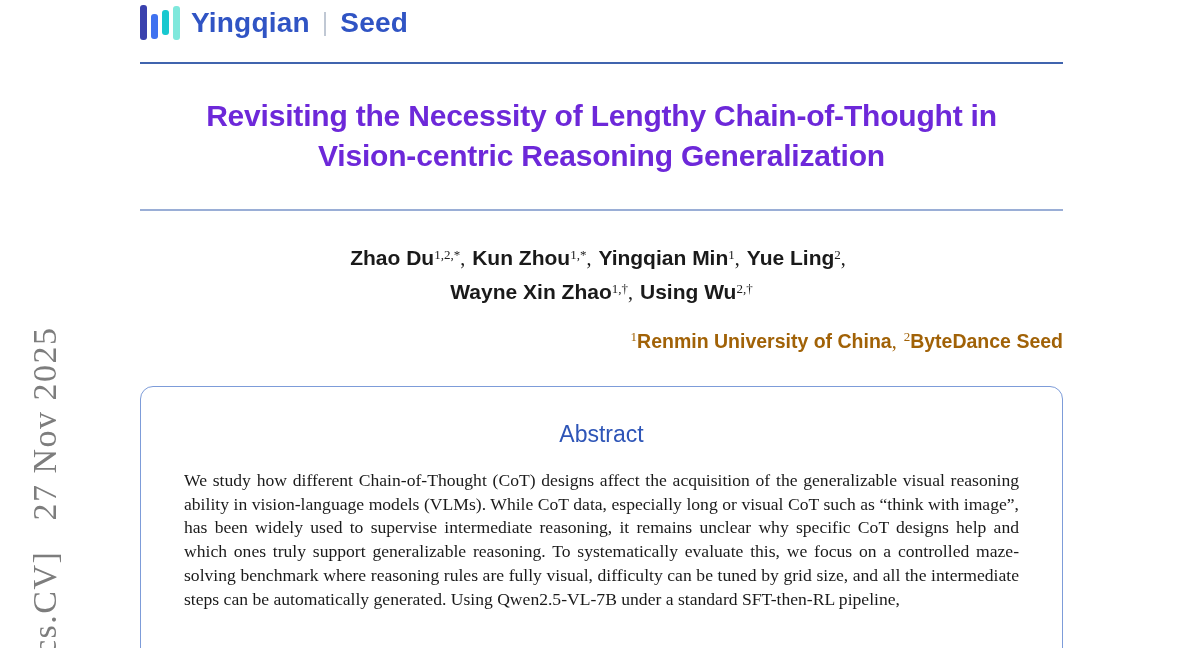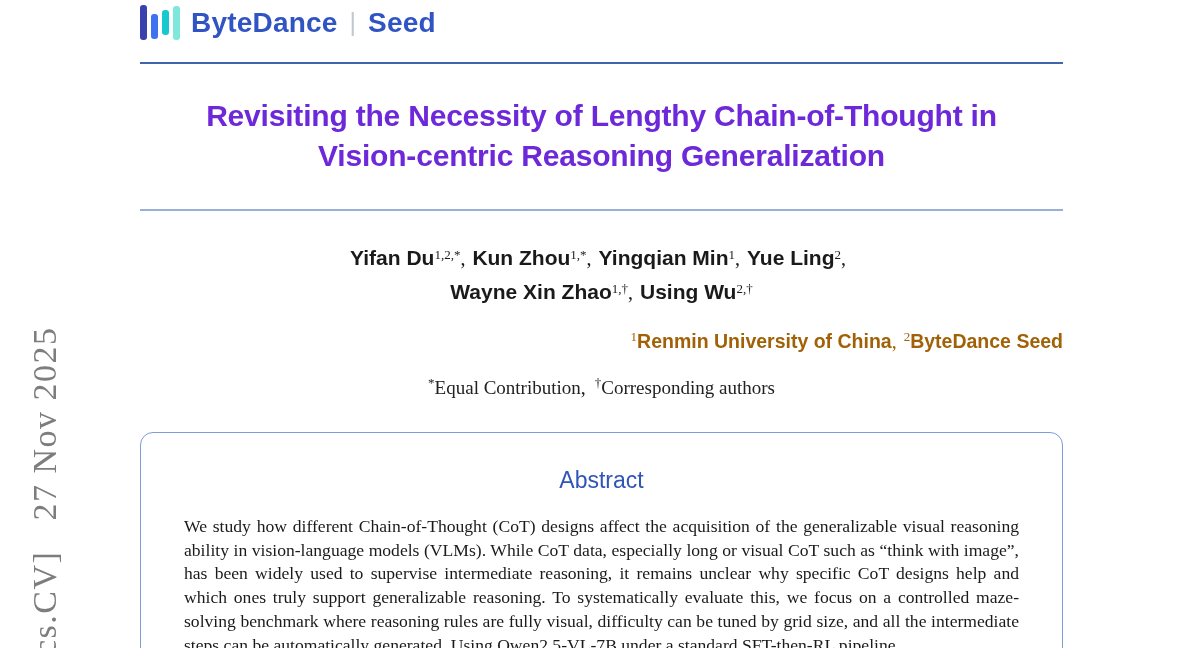--- a/index.html
+++ b/index.html
@@ -159,50 +159,47 @@
 
   <div class="content">
 
     <div class="logo-row">
       <div class="logo-bars">
         <div class="bar" style="background: rgb(58, 65, 174);"></div>
         <div class="bar" style="background: rgb(63, 114, 240);"></div>
         <div class="bar" style="background: rgb(24, 200, 207);"></div>
         <div class="bar" style="background: rgb(127, 232, 220);"></div>
       </div>
-      <span class="brand-text">ByteDance</span>
+      <span class="brand-text">Yingqian</span>
       <span class="brand-divider">|</span>
       <span class="brand-text">Seed</span>
     </div>
 
     <hr class="rule rule-top">
 
     <div class="paper-title">
       <div>Revisiting the Necessity of Lengthy Chain-of-Thought in</div>
       <div>Vision-centric Reasoning Generalization</div>
     </div>
 
     <hr class="rule rule-mid">
 
     <div class="authors-block">
       <div>
-        <span class="author-name">Yifan Du</span><span class="sup">1,2,*</span><span class="sep">,</span><span class="author-name">Kun Zhou</span><span class="sup">1,*</span><span class="sep">,</span><span class="author-name">Yingqian Min</span><span class="sup">1</span><span class="sep">,</span><span class="author-name">Yue Ling</span><span class="sup">2</span><span class="sep">,</span>
+        <span class="author-name">Zhao Du</span><span class="sup">1,2,*</span><span class="sep">,</span><span class="author-name">Kun Zhou</span><span class="sup">1,*</span><span class="sep">,</span><span class="author-name">Yingqian Min</span><span class="sup">1</span><span class="sep">,</span><span class="author-name">Yue Ling</span><span class="sup">2</span><span class="sep">,</span>
       </div>
       <div>
         <span class="author-name">Wayne Xin Zhao</span><span class="sup">1,†</span><span class="sep">,</span><span class="author-name">Using Wu</span><span class="sup">2,†</span>
       </div>
     </div>
 
     <div class="affil-line">
       <span class="sup">1</span><span>Renmin University of China</span><span class="sep">,</span><span class="sup">2</span><span>ByteDance Seed</span>
     </div>
 
-    <div class="contrib-line">
-      <span class="sup">*</span><span>Equal Contribution</span><span class="sep">,</span><span class="sup">†</span><span>Corresponding authors</span>
-    </div>
 
     <div class="abstract-panel">
       <div class="abstract-heading">Abstract</div>
       <div class="abstract-body">We study how different Chain-of-Thought (CoT) designs affect the acquisition of the generalizable visual reasoning ability in vision-language models (VLMs). While CoT data, especially long or visual CoT such as “think with image”, has been widely used to supervise intermediate reasoning, it remains unclear why specific CoT designs help and which ones truly support generalizable reasoning. To systematically evaluate this, we focus on a controlled maze-solving benchmark where reasoning rules are fully visual, difficulty can be tuned by grid size, and all the intermediate steps can be automatically generated. Using Qwen2.5-VL-7B under a standard SFT-then-RL pipeline,</div>
     </div>
 
   </div>
 </div>
 
 </body></html>

